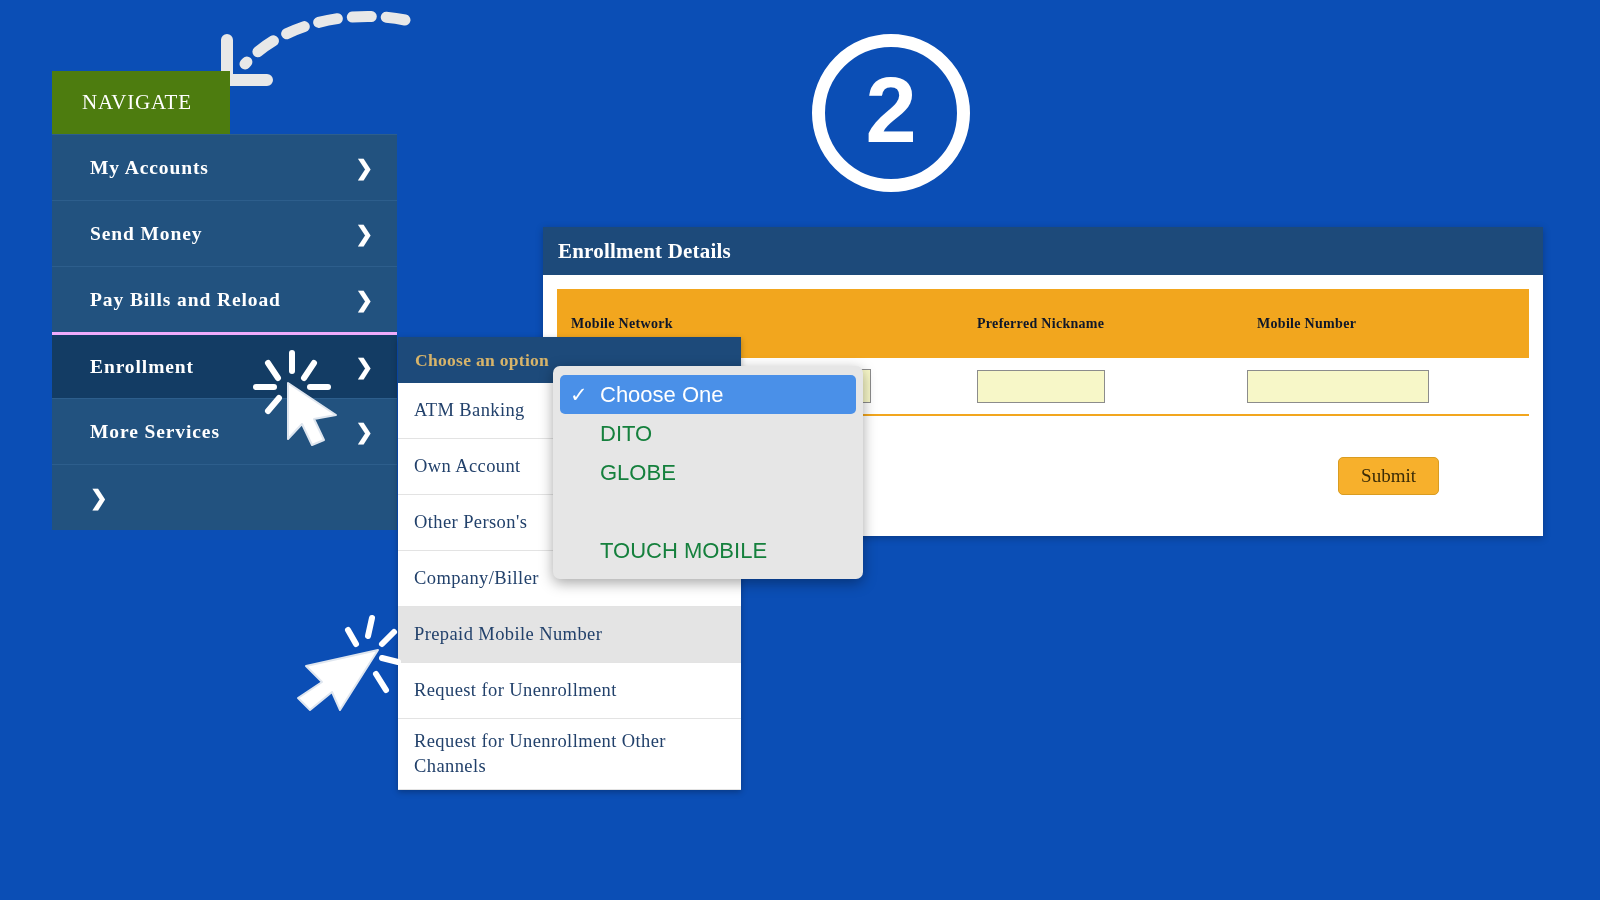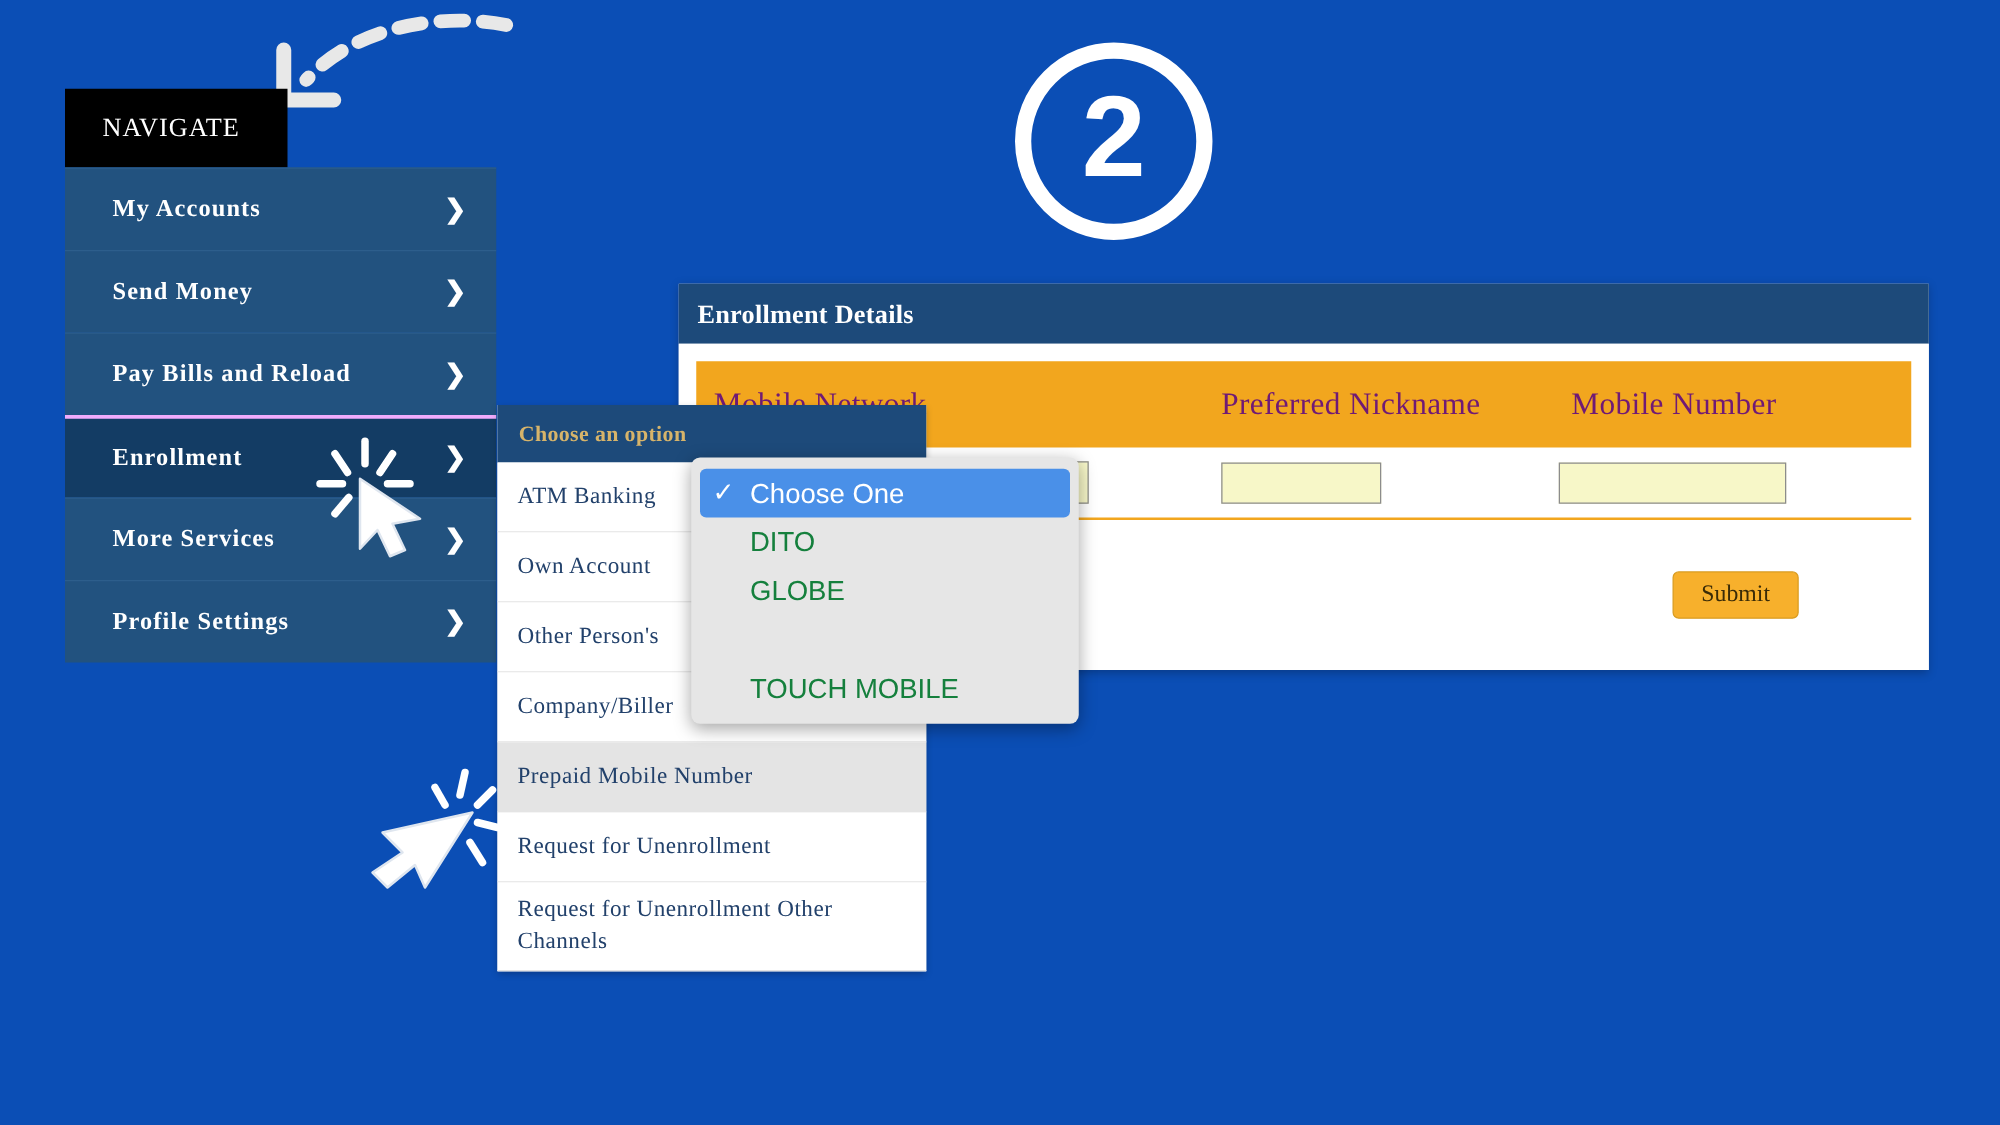--- a/index.html
+++ b/index.html
@@ -57,21 +57,21 @@
   
   .nav-panel {
     position: absolute;
     left: 52px;
     top: 71px;
     width: 345px;
   }
   .nav-header {
     height: 63px;
     width: 178px;
-    background: #000000;
+    background: #4d7c0f;
     display: flex;
     align-items: center;
     padding-left: 30px;
   }
   .nav-header-text {
     color: #ffffff;
     font-size: 21px;
     letter-spacing: 0.8px;
     font-family: "Liberation Serif", serif;
   }
@@ -103,21 +103,21 @@
     font-size: 21px;
     font-weight: bold;
     font-family: "Liberation Sans", sans-serif;
     line-height: 1;
   }
 
   
   .submenu {
     position: absolute;
     left: 398px;
-    top: 324px;
+    top: 337px;
     width: 343px;
     background: #ffffff;
     box-shadow: 0 2px 6px rgba(0,0,0,0.28);
     z-index: 20;
   }
   .submenu-head {
     height: 46px;
     background: #1d4a7a;
     display: flex;
     align-items: center;
@@ -176,24 +176,25 @@
     padding: 14px 14px 0 14px;
   }
   .enroll-table { width: 100%; }
   .enroll-thead {
     background: #f2a61e;
     display: flex;
     height: 69px;
     align-items: center;
   }
   .th {
-    color: #701a75;
-    font-size: 25px;
+    color: #0f172a;
+    font-size: 14px;
     font-family: "Liberation Serif", serif;
     letter-spacing: 0.3px;
+    font-weight: bold;
   }
   .th-network { width: 420px; padding-left: 14px; }
   .th-number  { width: 270px; }
   .th-nick    { width: 280px; }
 
   .enroll-row {
     display: flex;
     align-items: center;
     height: 58px;
     border-bottom: 2px solid #f2a61e;
@@ -317,21 +318,20 @@
         <span class="nav-item-label">Enrollment</span>
         <span class="nav-chevron">❯</span>
       </div>
 
       <div class="nav-item">
         <span class="nav-item-label">More Services</span>
         <span class="nav-chevron">❯</span>
       </div>
 
       <div class="nav-item">
-        <span class="nav-item-label">Profile Settings</span>
         <span class="nav-chevron">❯</span>
       </div>
 
     </div>
   </div>
 
   <div class="enroll-panel">
     <div class="enroll-titlebar">
       <span class="enroll-title">Enrollment Details</span>
     </div>

